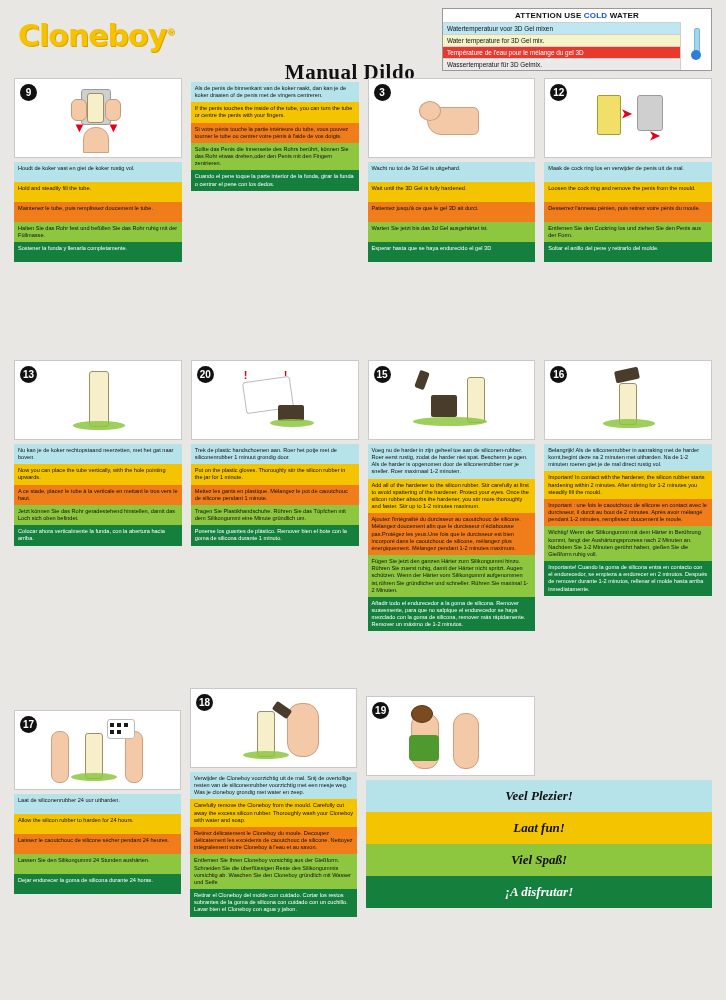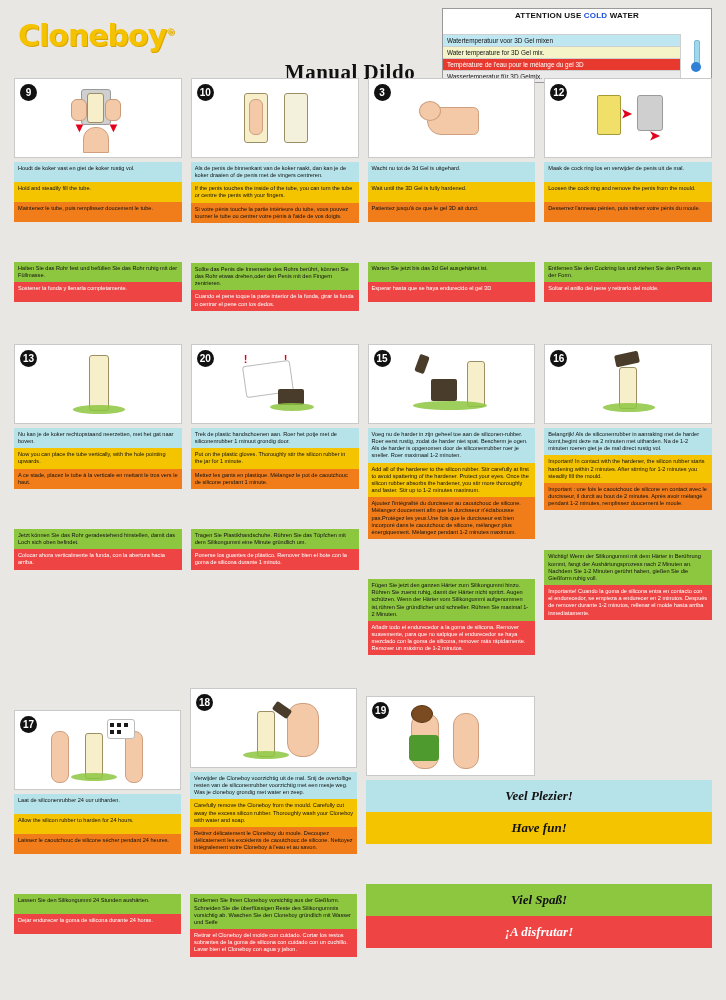--- a/index.html
+++ b/index.html
@@ -27,21 +27,21 @@
     font-weight:bold;font-size:21px;letter-spacing:.5px;margin-top:24px;
   }
 
   
   .warnbox{
     position:absolute;right:14px;top:8px;width:268px;
     border:1px solid #999;background:#fff;
     font-size:6.4px;line-height:1.25;
   }
   .warnbox .wtitle{
-    text-align:center;font-weight:bold;font-size:8px;padding:2px 0 13px;
+    text-align:center;font-weight:bold;font-size:8px;padding:2px 0 1px;
     letter-spacing:.2px;
   }
   .warnbox .wtitle .cold{color:#1a4fd6;}
   .warnbox .wrows{display:flex;}
   .warnbox .wleft{flex:1;}
   .warnbox .wrow{padding:1.5px 4px;border-top:1px solid #cfcfcf;}
   .warnbox .wrow.r1{background:#bfe7f2;}
   .warnbox .wrow.r2{background:#f4f4c8;}
   .warnbox .wrow.r3{background:#e8392f;color:#fff;}
   .warnbox .wrow.r4{background:#eaeaea;}
@@ -62,22 +62,22 @@
     display:flex;align-items:center;justify-content:center;
   }
   .bars{margin-top:4px;}
   .bar{
     font-size:5.6px;line-height:1.28;padding:3px 4px;
     min-height:20px;box-sizing:border-box;
   }
   .b1{background:#b6e3ea;}
   .b2{background:#f5c400;}
   .b3{background:#f07d1a;}
-  .b4{background:#8dc63f;margin-top:40px;}
-  .b5{background:#ef4444;color:#fff;}
+  .b4{background:#8dc63f;}
+  .b5{background:#15803d;color:#fff;}
 
   
   .funblock{flex:1;}
   .fun{
     font-family:"Liberation Serif", serif;
     font-style:italic;font-weight:bold;font-size:13px;
     padding:8px 6px;text-align:center;
   }
 
   
@@ -138,26 +138,20 @@
       <div class="bars">
         <div class="bar b1">Houdt de koker vast en giet de koker rustig vol.</div>
         <div class="bar b2">Hold and steadily fill the tube.</div>
         <div class="bar b3">Maintenez le tube, puis remplissez doucement le tube.</div>
         <div class="bar b4">Halten Sie das Rohr fest und befüllen Sie das Rohr ruhig mit der Füllmasse.</div>
         <div class="bar b5">Sostener la funda y llenarla completamente.</div>
       </div>
     </div>
 
     <div class="panel">
-      <div class="img">
-        <div class="num">10</div>
-        <div class="tube" style="left:52px;top:14px;width:22px;height:48px;"></div>
-        <div class="tube" style="left:92px;top:14px;width:22px;height:48px;background:#f3f0dc;"></div>
-        <div class="body" style="left:57px;top:20px;width:12px;height:34px;border-radius:6px;"></div>
-      </div>
       <div class="bars">
         <div class="bar b1">Als de penis de binnenkant van de koker raakt, dan kan je de koker draaien of de penis met de vingers centreren.</div>
         <div class="bar b2">If the penis touches the inside of the tube, you can turn the tube or centre the penis with your fingers.</div>
         <div class="bar b3">Si votre pénis touche la partie intérieure du tube, vous pouvez tourner le tube ou centrer votre pénis à l'aide de vos doigts.</div>
         <div class="bar b4">Sollte das Penis die Innenseite des Rohrs berührt, können Sie das Rohr etwas drehen,oder den Penis mit den Fingern zentrieren.</div>
         <div class="bar b5">Cuando el pene toque la parte interior de la funda, girar la funda o centrar el pene con los dedos.</div>
       </div>
     </div>
 
     <div class="panel">
@@ -186,21 +180,21 @@
       <div class="bars">
         <div class="bar b1">Maak de cock ring los en verwijder de penis uit de mal.</div>
         <div class="bar b2">Loosen the cock ring and remove the penis from the mould.</div>
         <div class="bar b3">Desserrez l'anneau pénien, puis retirez votre pénis du moule.</div>
         <div class="bar b4">Entfernen Sie den Cockring los und ziehen Sie den Penis aus der Form.</div>
         <div class="bar b5">Soltar el anillo del pene y retirarlo del molde.</div>
       </div>
     </div>
   </div>
 
-  <div class="row" style="top:344px;">
+  <div class="row" style="top:360px;">
 
     <div class="panel">
       <div class="img">
         <div class="num">13</div>
         <div class="tube" style="left:74px;top:10px;width:18px;height:54px;"></div>
         <div class="shadow" style="left:58px;top:60px;width:52px;height:9px;"></div>
       </div>
       <div class="bars">
         <div class="bar b1">Nu kan je de koker rechtopstaand neerzetten, met het gat naar boven.</div>
         <div class="bar b2">Now you can place the tube vertically, with the hole pointing upwards.</div>
@@ -307,20 +301,20 @@
     <div class="panel" style="flex:2.07;">
       <div class="img" style="width:48.2%;">
         <div class="num">19</div>
         <div class="body" style="left:44px;top:16px;width:26px;height:54px;border-radius:12px;"></div>
         <div class="grn" style="left:42px;top:38px;width:30px;height:26px;border-radius:4px;"></div>
         <div class="body" style="left:44px;top:8px;width:20px;height:16px;border-radius:50%;background:#7a4b20;border-color:#5a3514;"></div>
         <div class="body" style="left:86px;top:16px;width:24px;height:54px;border-radius:12px;"></div>
       </div>
       <div class="bars funblock">
         <div class="fun b1">Veel Plezier!</div>
-        <div class="fun b2">Have fun!</div>
+        <div class="fun b2">Laat fun!</div>
         <div class="fun b4">Viel Spaß!</div>
         <div class="fun b5">¡A disfrutar!</div>
       </div>
     </div>
   </div>
 
 </div>
 
 </body></html>

